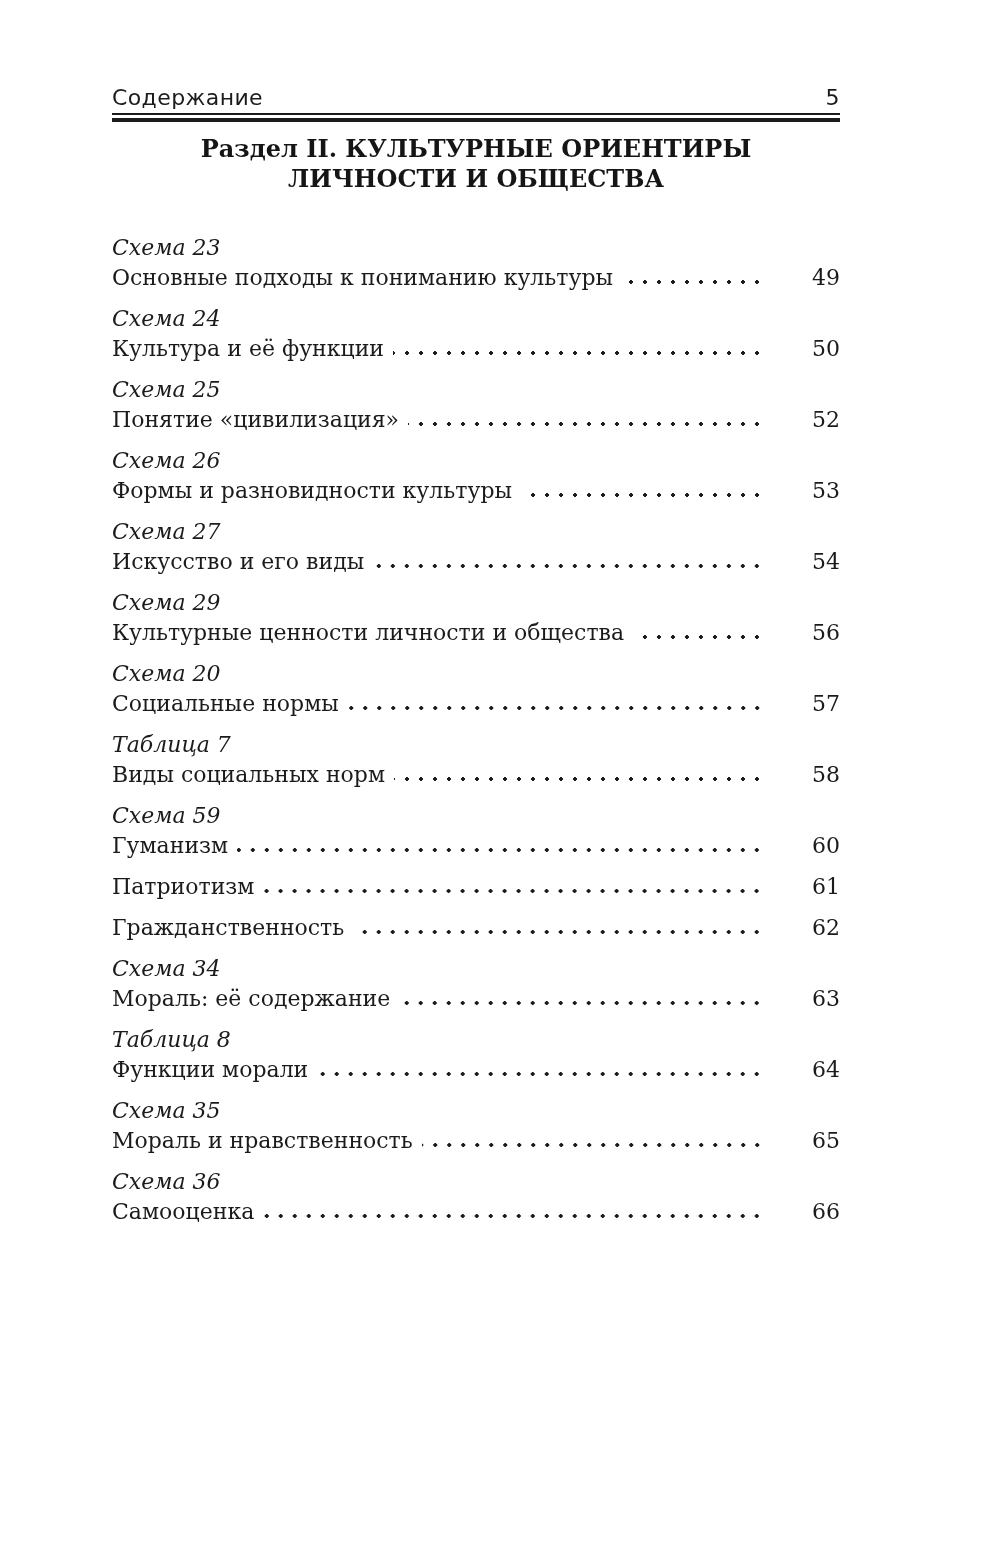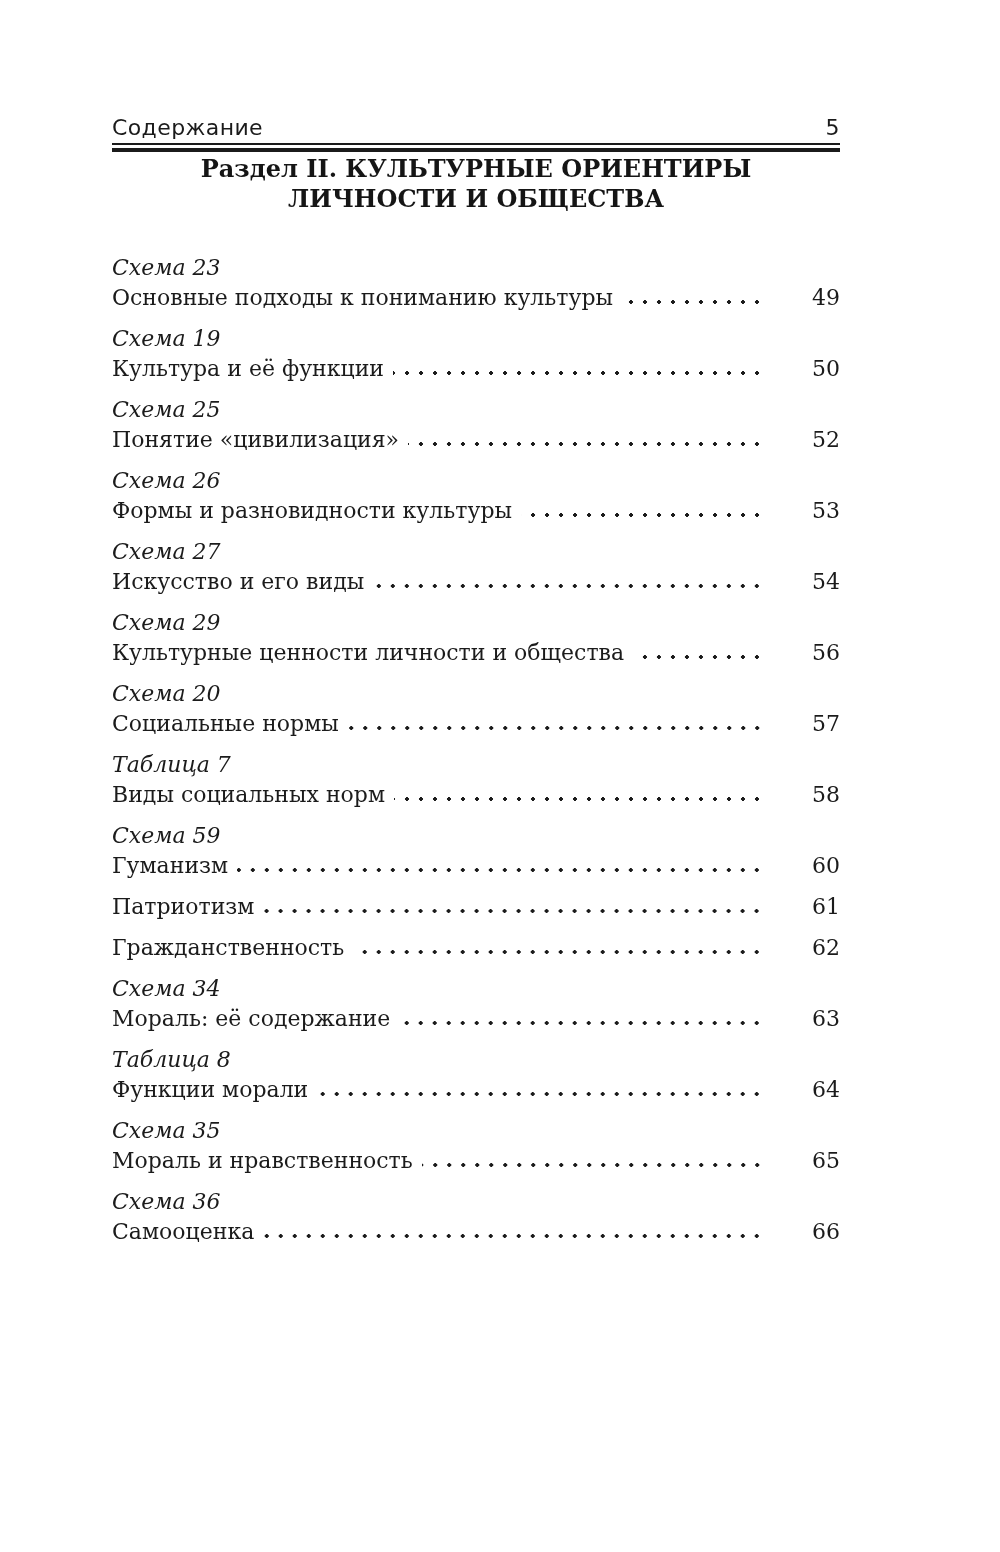--- a/index.html
+++ b/index.html
@@ -19,35 +19,35 @@
   .content {
     position: absolute;
     left: 112px;
     top: 0;
     width: 728px;
   }
   .running-head {
     display: flex;
     justify-content: space-between;
     align-items: baseline;
-    padding-top: 115px;
+    padding-top: 85px;
     font-family: "DejaVu Sans", "Liberation Sans", sans-serif;
     font-size: 22px;
     line-height: 26px;
     letter-spacing: 0.4px;
     color: #1b1b1b;
   }
   .rule {
     margin-top: 2px;
     height: 3px;
     border-top: 2px solid #1b1b1b;
     border-bottom: 4px solid #1b1b1b;
   }
   .section-title {
-    margin: 2px 0 0 0;
+    margin: 12px 0 0 0;
     text-align: center;
     font-size: 24px;
     line-height: 30px;
     font-weight: bold;
     color: #151515;
   }
   .toc {
     margin-top: 39px;
   }
   .entry {
@@ -102,21 +102,21 @@
   <div class="entry">
     <div class="entry-label">Схема 23</div>
     <div class="entry-row">
       <span class="entry-title">Основные подходы к пониманию культуры</span>
       <span class="leader"></span>
       <span class="entry-page">49</span>
     </div>
   </div>
 
   <div class="entry">
-    <div class="entry-label">Схема 19</div>
+    <div class="entry-label">Схема 24</div>
     <div class="entry-row">
       <span class="entry-title">Культура и её функции</span>
       <span class="leader"></span>
       <span class="entry-page">50</span>
     </div>
   </div>
 
   <div class="entry">
     <div class="entry-label">Схема 25</div>
     <div class="entry-row">

